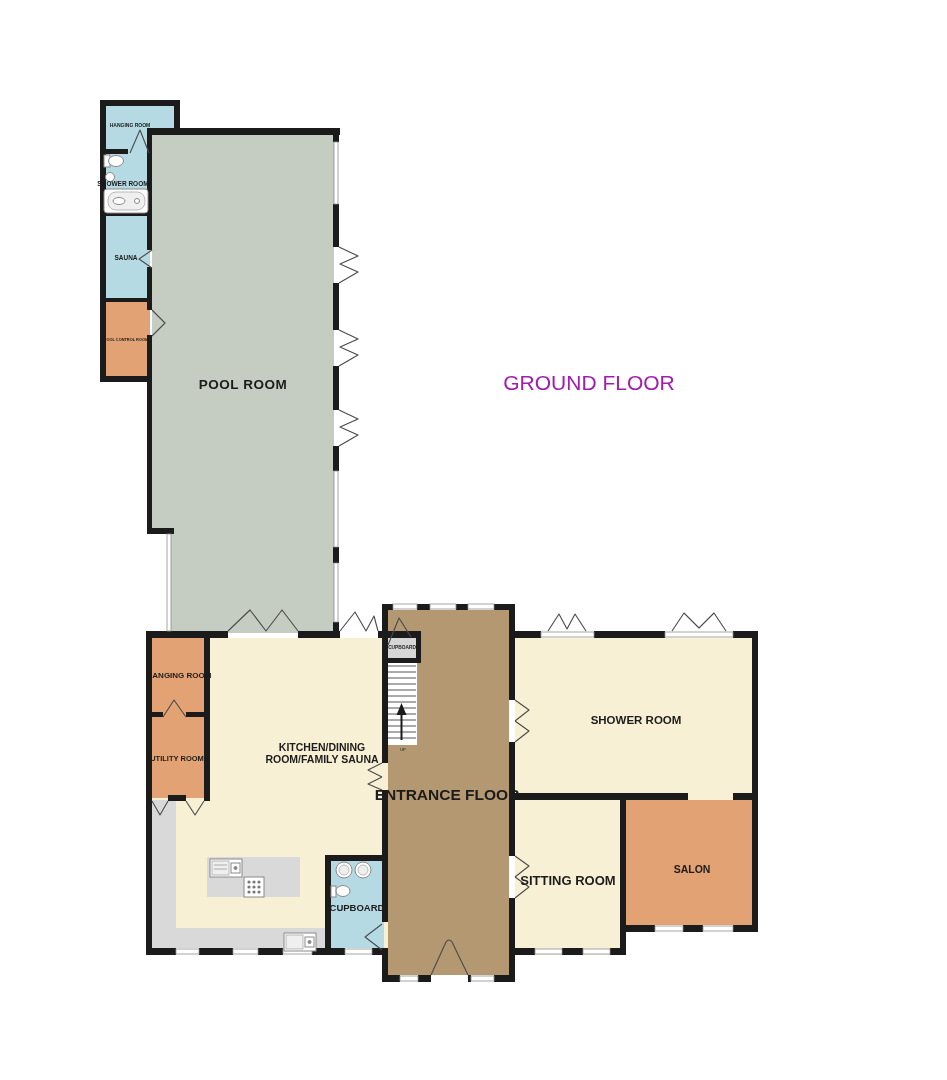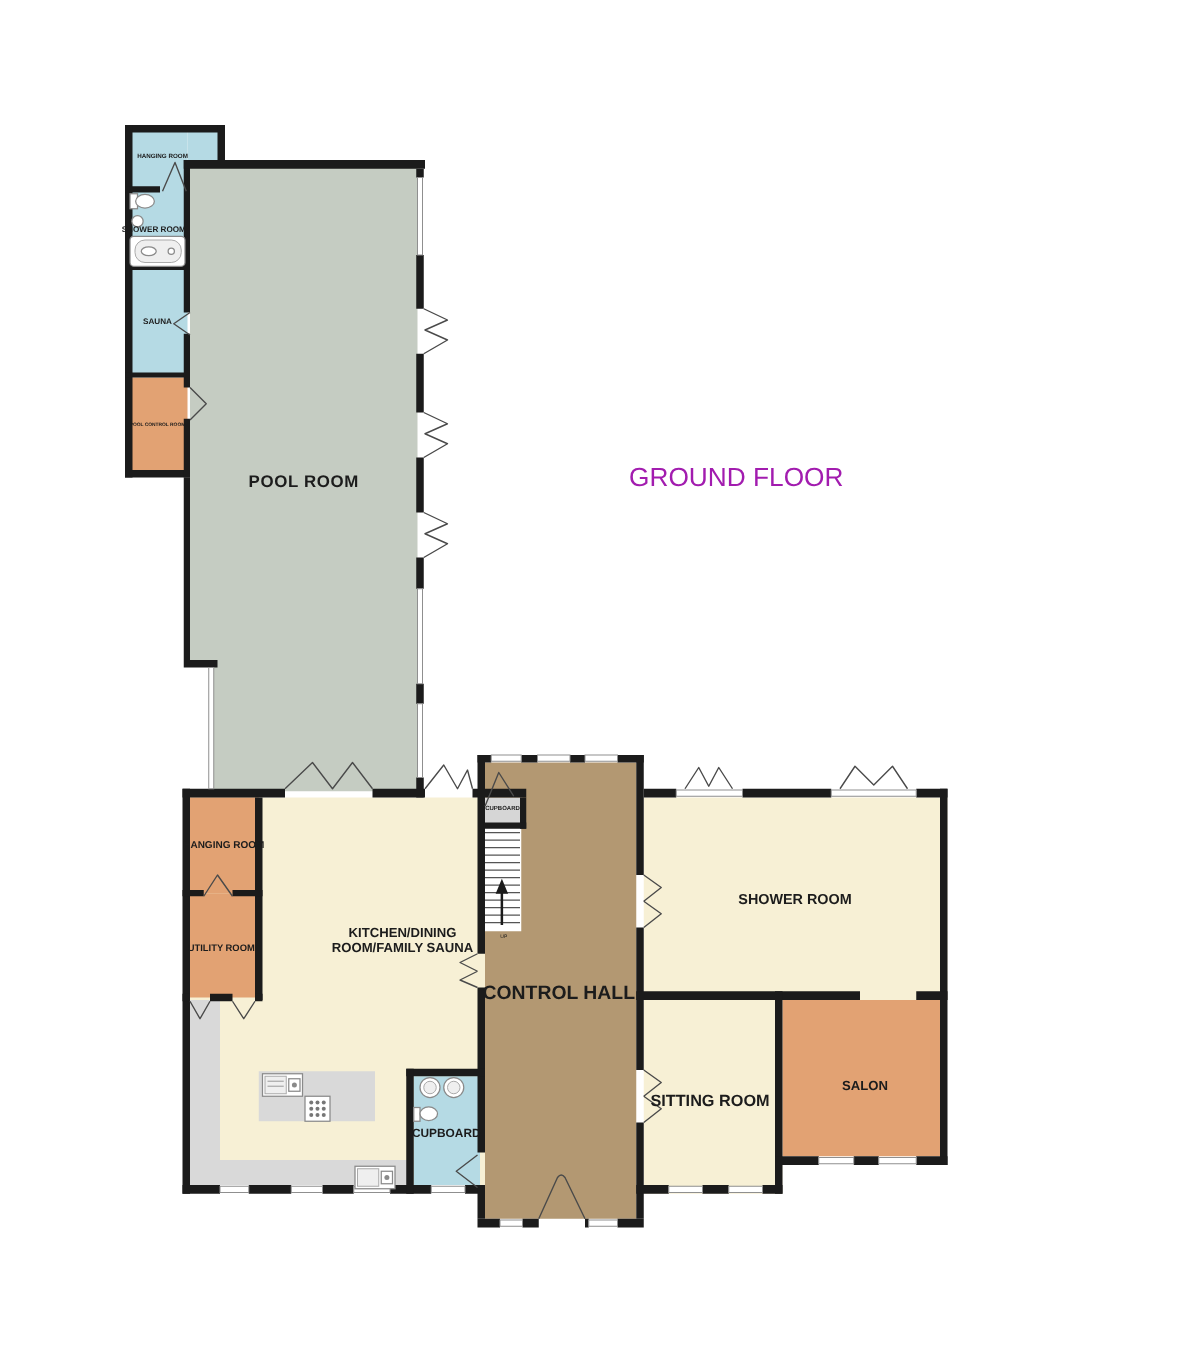--- a/index.html
+++ b/index.html
@@ -248,21 +248,21 @@
   <div class="lbl" style="left:126px;top:258px;font-size:6.5px;">SAUNA</div>
   <div class="lbl" style="left:126px;top:340px;font-size:3.9px;">POOL CONTROL ROOM</div>
   <div class="lbl" style="left:243px;top:385px;font-size:13.5px;letter-spacing:0.5px;">POOL ROOM</div>
   <div class="lbl" style="left:179px;top:676px;font-size:8px;">HANGING ROOM</div>
   <div class="lbl" style="left:177px;top:759px;font-size:7.5px;">UTILITY ROOM</div>
   <div class="lbl" style="left:322px;top:753px;font-size:10.5px;">
     <div>KITCHEN/DINING</div>
     <div>ROOM/FAMILY SAUNA</div>
   </div>
   <div class="lbl" style="left:402px;top:648px;font-size:4.8px;">CUPBOARD</div>
-  <div class="lbl" style="left:447px;top:795px;font-size:15.5px;">CONTROL HALL</div>
+  <div class="lbl" style="left:447px;top:795px;font-size:15.5px;">ENTRANCE FLOOR</div>
   <div class="lbl" style="left:636px;top:721px;font-size:11.5px;">SHOWER ROOM</div>
   <div class="lbl" style="left:568px;top:881px;font-size:13px;">SITTING ROOM</div>
   <div class="lbl" style="left:692px;top:869px;font-size:10.5px;">SALON</div>
   <div class="lbl" style="left:357px;top:908px;font-size:9.5px;">CUPBOARD</div>
   <div class="lbl" style="left:403px;top:750px;font-size:4px;font-weight:normal;">UP</div>
 
   <div class="title" style="left:589px;top:372px;">
     <div>GROUND FLOOR</div>
   </div>
 </div>

